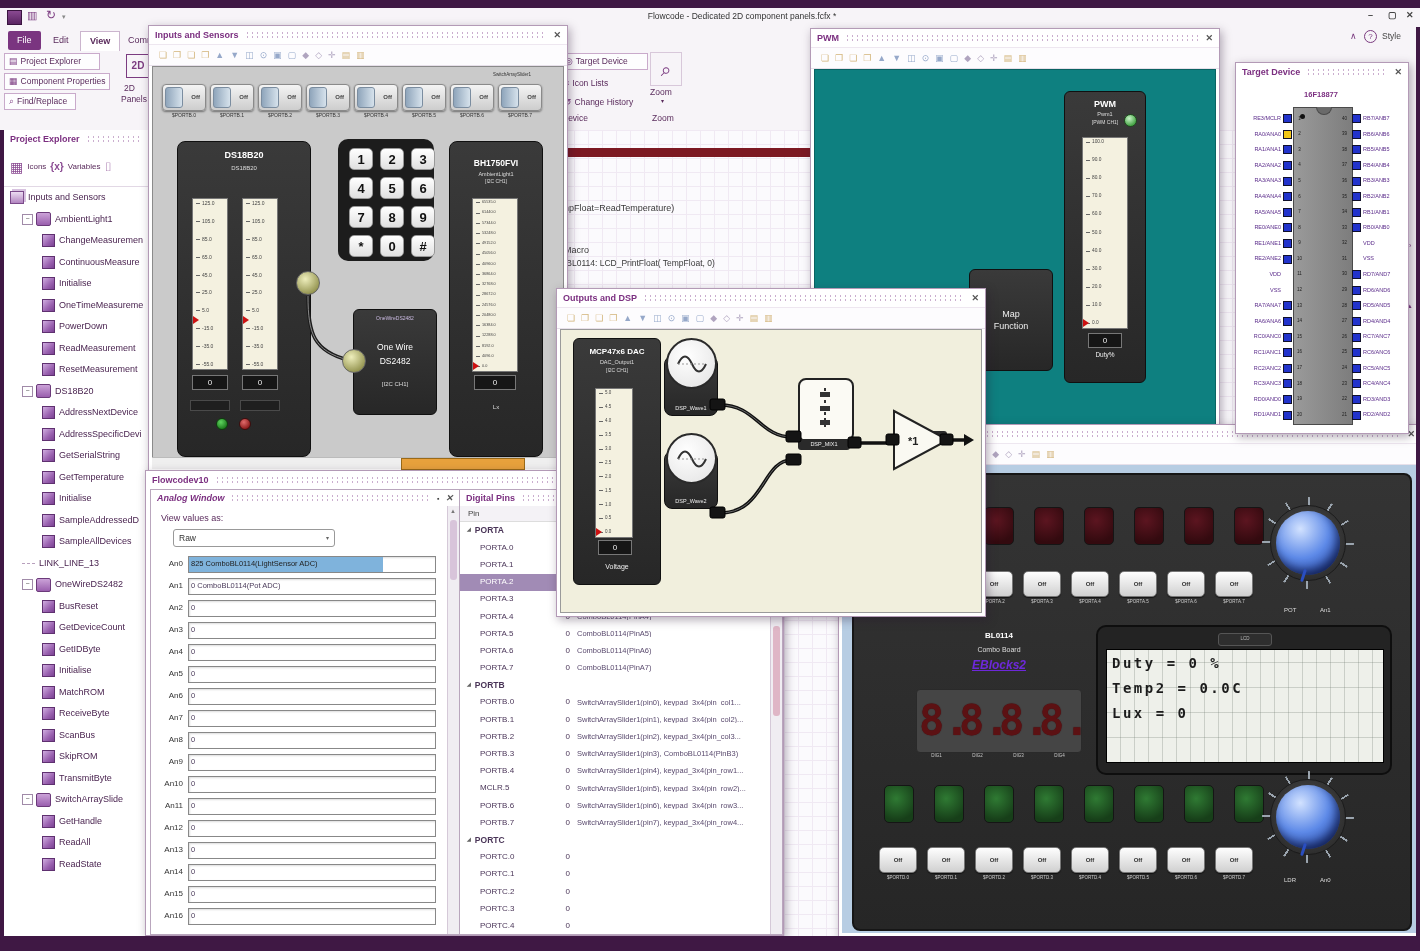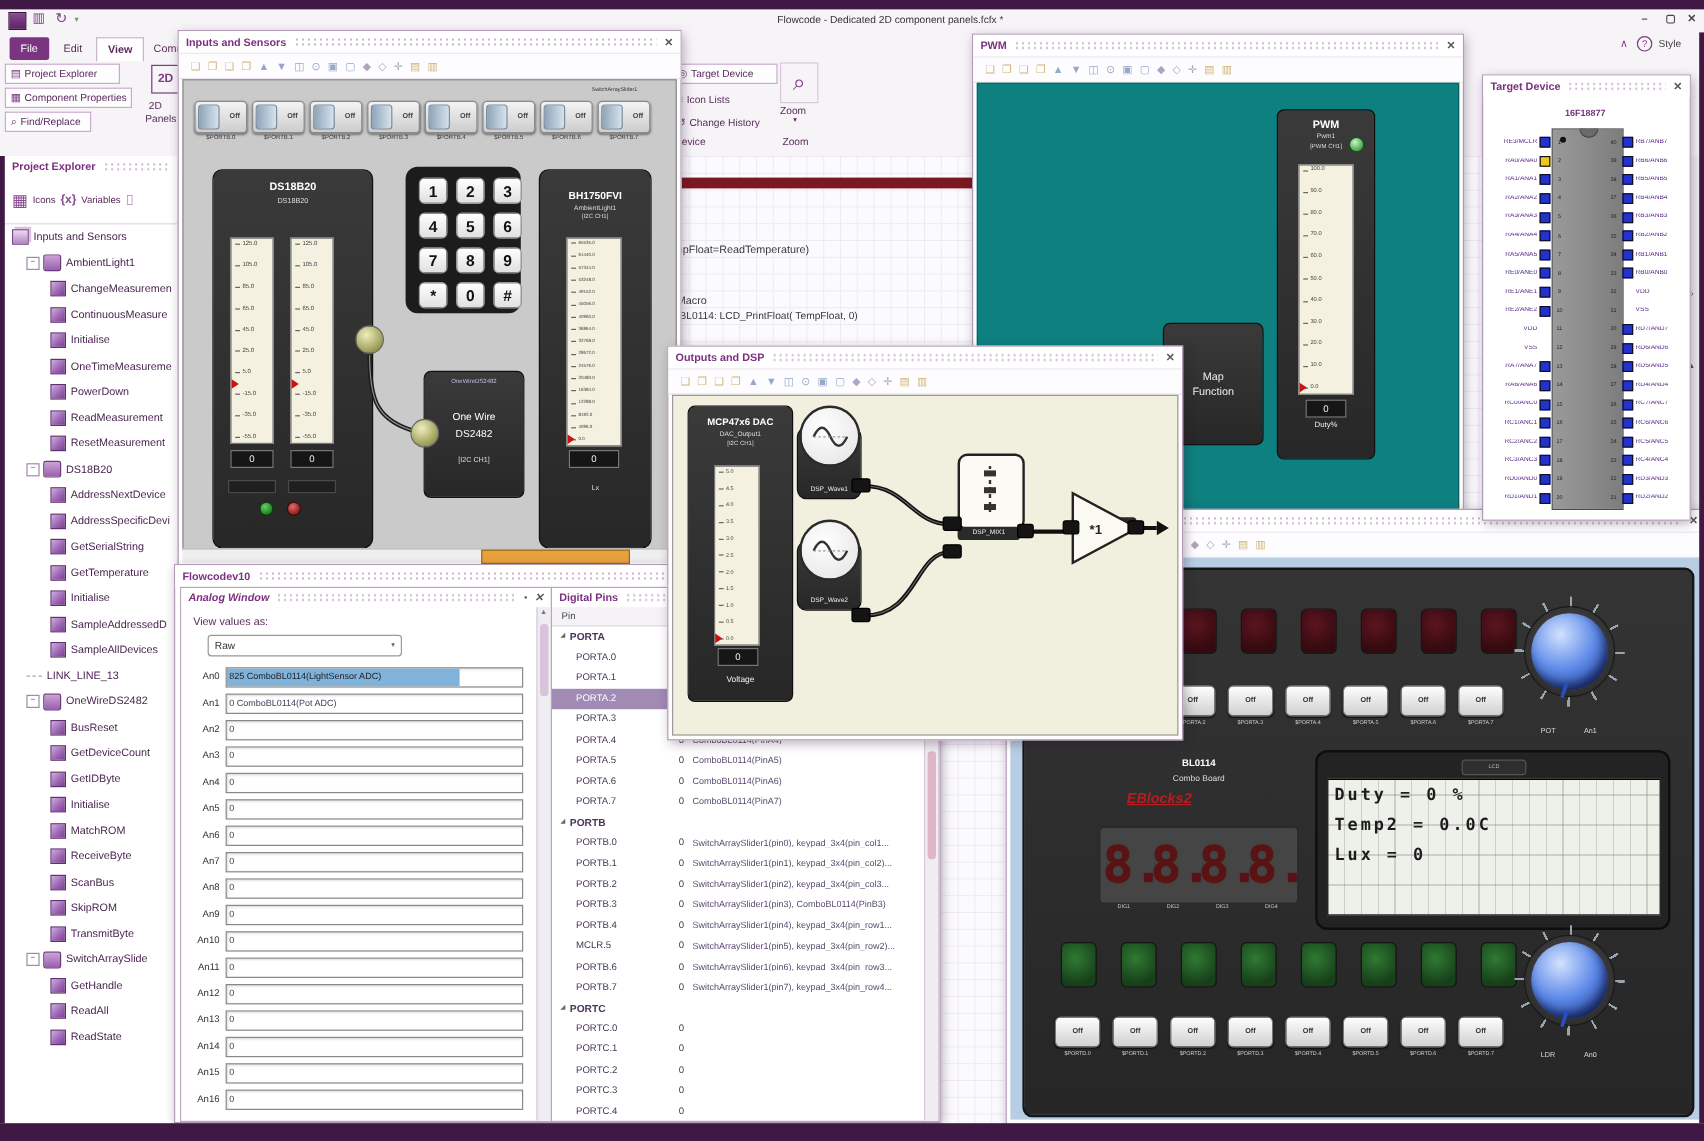--- a/index.html
+++ b/index.html
@@ -532,21 +532,21 @@
           <div class="blabel">$PORTA.6</div>
         </div>
         <div class="obwrap">
           <div class="offbtn">Off</div>
           <div class="blabel">$PORTA.7</div>
         </div>
       </div>
 
     <div class="abs" style="left:100px;top:207px;width:120px;text-align:center;color:#fff;font-size:8px;font-weight:bold;">BL0114</div>
     <div class="abs" style="left:100px;top:221px;width:120px;text-align:center;color:#ddd;font-size:7px;">Combo Board</div>
-    <div class="abs" style="left:100px;top:234px;width:120px;text-align:left;color:#b91c1c;font-size:12px;font-weight:bold;font-style:italic;text-decoration:underline;">EBlocks2</div>
+    <div class="abs" style="left:100px;top:234px;width:120px;text-align:center;color:#6d28d9;font-size:12px;font-weight:bold;font-style:italic;text-decoration:underline;">EBlocks2</div>
 
     <div class="abs" style="left:77px;top:264px;width:164px;height:62px;background:#454545;border:1px solid #2a2a2a;border-radius:4px;display:flex;align-items:center;justify-content:center;">
 
     <span class="segd">8.</span>
         <span class="segd">8.</span>
         <span class="segd">8.</span>
         <span class="segd">8.</span>
       </div>
     <div class="abs" style="left:77px;top:329px;width:164px;display:flex;">
 

